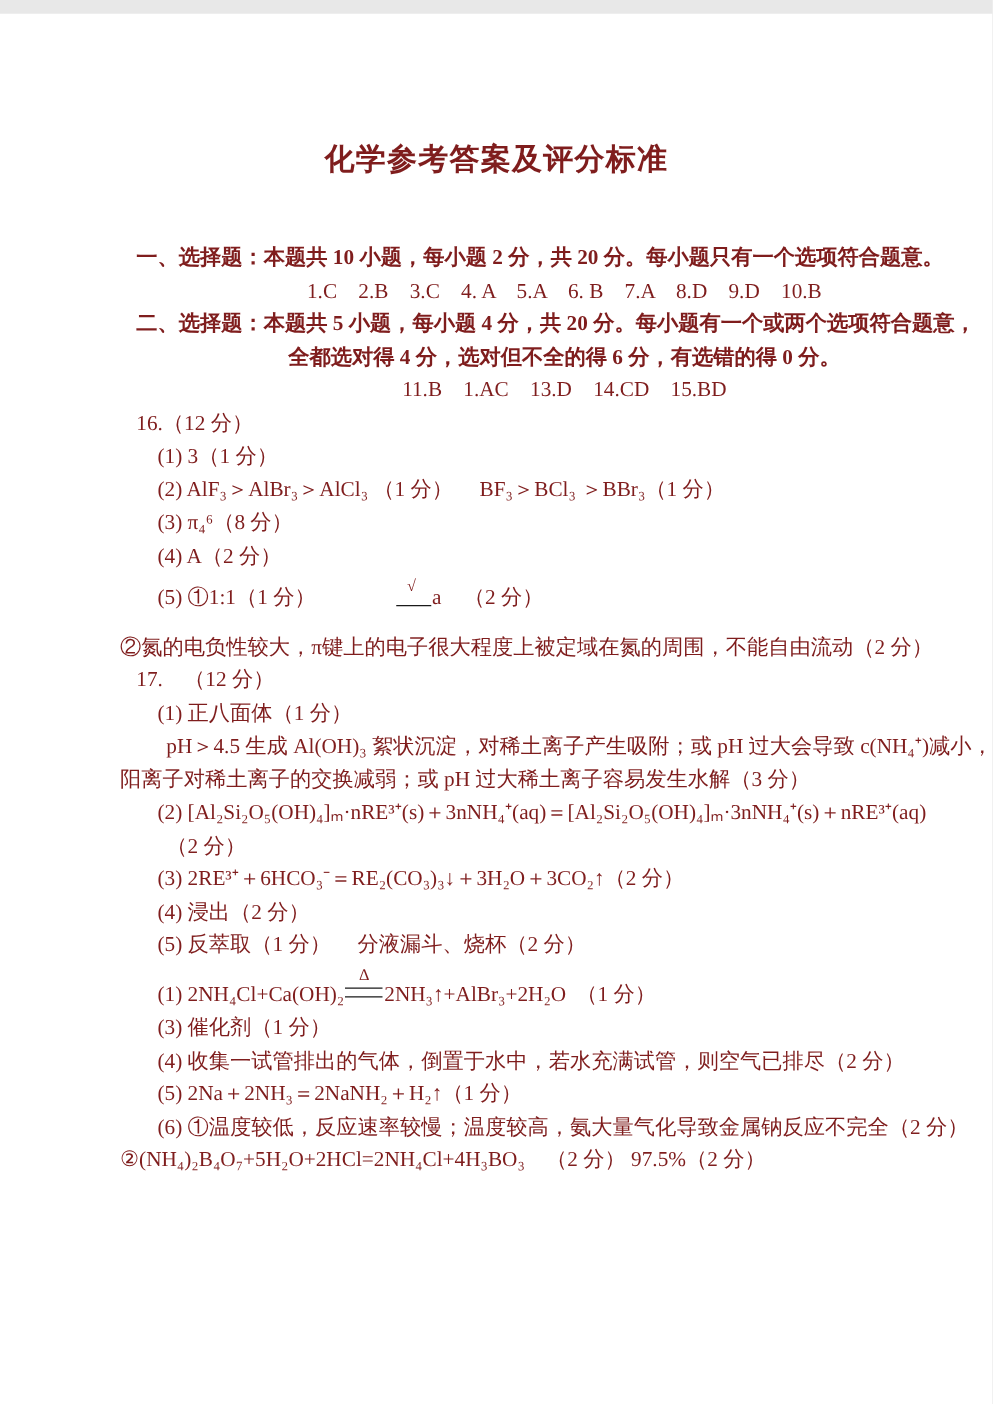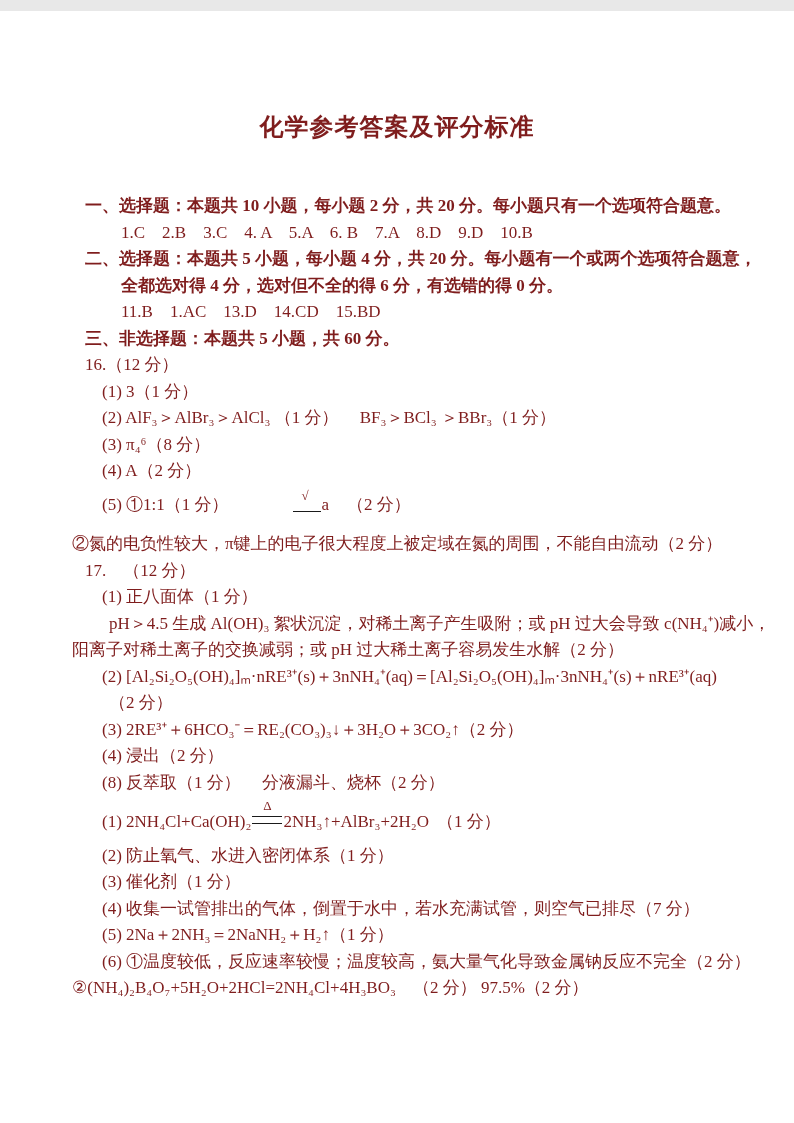--- a/index.html
+++ b/index.html
@@ -20,31 +20,31 @@
   }
   .title {
     padding-top: 100px;
     margin: 0 0 50px 0;
     text-align: center;
     font-size: 24px;
     font-weight: bold;
     letter-spacing: 1px;
   }
   .content {
-    padding-left: 72px;
+    padding-left: 96px;
     padding-right: 36px;
     font-size: 17px;
     line-height: 26.5px;
   }
   .ln { margin: 0; white-space: nowrap; }
   .bold { font-weight: bold; }
   .in0 { margin-left: 0; }
   .in1 { margin-left: 13px; }
   .in2 { margin-left: 30px; }
-  .in3 { margin-left: 49px; }
+  .in3 { margin-left: 49px; text-align: center; }
   .inph { margin-left: 37px; }
   .gap-top { margin-top: 13px; }
   .gap-top-sm { margin-top: 7px; }
 
   
   .rad-wrap { display: inline-block; margin-left: 64px; }
   .rad-bar {
     display: inline-block;
     position: relative;
     width: 28px;
@@ -93,46 +93,44 @@
 
   <div class="content">
 
     <p class="ln in1 bold">一、选择题：本题共 10 小题，每小题 2 分，共 20 分。每小题只有一个选项符合题意。</p>
     <p class="ln in3">1.C　2.B　3.C　4. A　5.A　6. B　7.A　8.D　9.D　10.B</p>
 
     <p class="ln in1 bold">二、选择题：本题共 5 小题，每小题 4 分，共 20 分。每小题有一个或两个选项符合题意，</p>
     <p class="ln in3 bold">全都选对得 4 分，选对但不全的得 6 分，有选错的得 0 分。</p>
     <p class="ln in3">11.B　1.AC　13.D　14.CD　15.BD</p>
 
-    <p class="ln in1 bold">三、非选择题：本题共 5 小题，共 60 分。</p>
 
     <p class="ln in1">16.（12 分）</p>
     <p class="ln in2">(1) 3（1 分）</p>
     <p class="ln in2">(2) AlF₃＞AlBr₃＞AlCl₃ （1 分）　 BF₃＞BCl₃ ＞BBr₃（1 分）</p>
     <p class="ln in2">(3) π₄⁶（8 分）</p>
     <p class="ln in2">(4) A（2 分）</p>
     <p class="ln in2 gap-top-sm">
       <span>(5) ①1:1（1 分）</span><span class="rad-wrap"><span class="rad-bar"><span class="rad-sign">√</span></span><span class="rad-var">a</span></span><span class="rad-score">（2 分）</span>
     </p>
     <p class="ln in0 gap-top">②氮的电负性较大，π键上的电子很大程度上被定域在氮的周围，不能自由流动（2 分）</p>
 
     <p class="ln in1">17.　（12 分）</p>
     <p class="ln in2">(1) 正八面体（1 分）</p>
     <p class="ln inph">pH＞4.5 生成 Al(OH)₃ 絮状沉淀，对稀土离子产生吸附；或 pH 过大会导致 c(NH₄⁺)减小，</p>
-    <p class="ln in0">阳离子对稀土离子的交换减弱；或 pH 过大稀土离子容易发生水解（2 分）</p>
+    <p class="ln in0">阳离子对稀土离子的交换减弱；或 pH 过大稀土离子容易发生水解（3 分）</p>
     <p class="ln in2">(2) [Al₂Si₂O₅(OH)₄]ₘ·nRE³⁺(s)＋3nNH₄⁺(aq)＝[Al₂Si₂O₅(OH)₄]ₘ·3nNH₄⁺(s)＋nRE³⁺(aq)</p>
     <p class="ln inph">（2 分）</p>
     <p class="ln in2">(3) 2RE³⁺＋6HCO₃⁻＝RE₂(CO₃)₃↓＋3H₂O＋3CO₂↑（2 分）</p>
     <p class="ln in2">(4) 浸出（2 分）</p>
-    <p class="ln in2">(8) 反萃取（1 分）　 分液漏斗、烧杯（2 分）</p>
+    <p class="ln in2">(5) 反萃取（1 分）　 分液漏斗、烧杯（2 分）</p>
 
     <p class="ln in2 gap-top">
       <span>(1) </span><span>2NH₄Cl+Ca(OH)₂</span><span class="deq"><span class="deq-over">Δ</span></span><span>2NH₃↑+AlBr₃+2H₂O</span><span class="score-after">（1 分）</span>
     </p>
-    <p class="ln in2 gap-top-sm">(2) 防止氧气、水进入密闭体系（1 分）</p>
     <p class="ln in2">(3) 催化剂（1 分）</p>
-    <p class="ln in2">(4) 收集一试管排出的气体，倒置于水中，若水充满试管，则空气已排尽（7 分）</p>
+    <p class="ln in2">(4) 收集一试管排出的气体，倒置于水中，若水充满试管，则空气已排尽（2 分）</p>
     <p class="ln in2">(5) 2Na＋2NH₃＝2NaNH₂＋H₂↑（1 分）</p>
     <p class="ln in2">(6) ①温度较低，反应速率较慢；温度较高，氨大量气化导致金属钠反应不完全（2 分）</p>
     <p class="ln in0">②(NH₄)₂B₄O₇+5H₂O+2HCl=2NH₄Cl+4H₃BO₃　（2 分） 97.5%（2 分）</p>
 
   </div>
 </div>
 
 </body></html>

